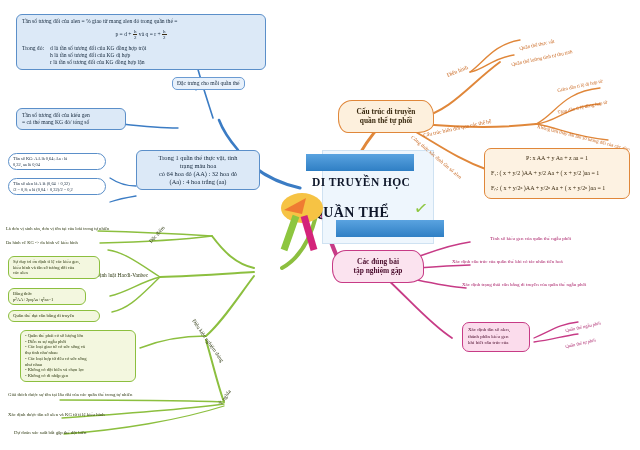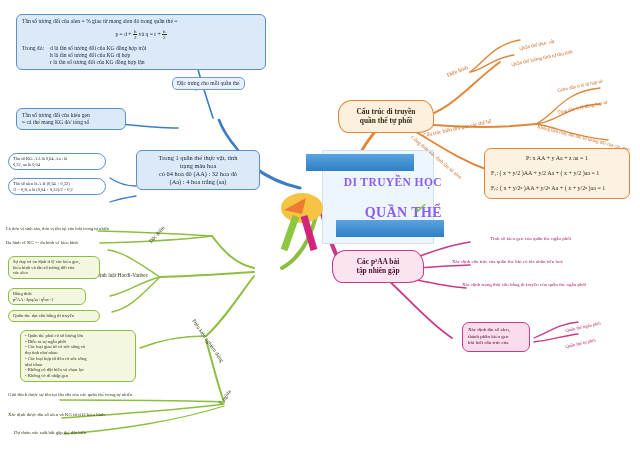--- a/index.html
+++ b/index.html
@@ -57,22 +57,22 @@
   .rot-n55{transform:rotate(-55deg);transform-origin:left bottom;}
   .rot-n48{transform:rotate(-48deg);transform-origin:left bottom;}
 
   
   #centre{position:absolute;left:300px;top:140px;width:150px;height:110px;}
   .cen-card{position:absolute;left:22px;top:10px;width:110px;height:92px;
             background:#eef6fd;border:1px solid #cfe2f2;}
   .ribbon{position:absolute;background:linear-gradient(#5aa3e0,#2f7fc4);}
   .ribbon-top{left:6px;top:14px;width:108px;height:17px;}
   .ribbon-bot{left:36px;top:80px;width:108px;height:17px;}
-  .cen-title{position:absolute;left:12px;top:36px;width:130px;text-align:right;
-             font-weight:bold;color:#8b5cf6;line-height:1.12;
+  .cen-title{position:absolute;left:12px;top:36px;width:130px;text-align:left;
+             font-weight:bold;color:#0f172a;line-height:1.12;
              font-family:"Liberation Serif",serif;}
   .cen-t1{font-size:11.5px;letter-spacing:.4px;}
   .cen-t2{font-size:14px;letter-spacing:.4px;margin-top:16px;}
   .check{position:absolute;left:114px;top:58px;font-size:17px;color:#8dc63f;
          transform:rotate(8deg);font-family:"DejaVu Sans",sans-serif;}
 
   .frm{font-size:6px;line-height:1.9;}
   .frac{display:inline-block;text-align:center;vertical-align:middle;
         font-size:5px;line-height:1;}
   .frac .num{display:block;border-bottom:1px solid #3a2a10;padding:0 1px;}
@@ -251,22 +251,22 @@
     <div>- Không có đột biến và chọn lọc</div>
     <div>- Không có di nhập gen</div>
   </div>
 
   <div class="lbl lbl-green rot-n55" style="left:222px;top:400px;font-size:5.4px;">Ý nghĩa</div>
   <div class="lbl lbl-green" style="left:8px;top:392px;font-size:4.8px;">Giải thích được sự tồn tại lâu dài của các quần thể trong tự nhiên</div>
   <div class="lbl lbl-green" style="left:8px;top:412px;font-size:4.8px;">Xác định được tần số alen và KG từ tỉ lệ kiểu hình</div>
   <div class="lbl lbl-green" style="left:14px;top:430px;font-size:4.8px;">Dự đoán xác suất bắt gặp thể đột biến</div>
 
   <div class="node pink-cloud" style="left:332px;top:250px;width:92px;font-size:7.4px;">
-    <div>Các p²AA bài</div>
-    <div>tập nhiên gặp</div>
+    <div>Các đúng bài</div>
+    <div>tập nghiệm gặp</div>
   </div>
 
   <div class="lbl lbl-pink" style="left:490px;top:236px;font-size:5px;">Tính số kiểu gen của quần thể ngẫu phối</div>
   <div class="lbl lbl-pink" style="left:452px;top:259px;font-size:5px;">Xác định cấu trúc của quần thể khi có tác nhân tiến hoá</div>
   <div class="lbl lbl-pink" style="left:462px;top:282px;font-size:5px;">Xác định trạng thái cân bằng di truyền của quần thể ngẫu phối</div>
 
   <div class="node pink-box" style="left:462px;top:322px;width:68px;font-size:5px;">
     <div>Xác định tần số alen,</div>
     <div>thành phần kiểu gen</div>
     <div>khi biết cấu trúc của</div>

